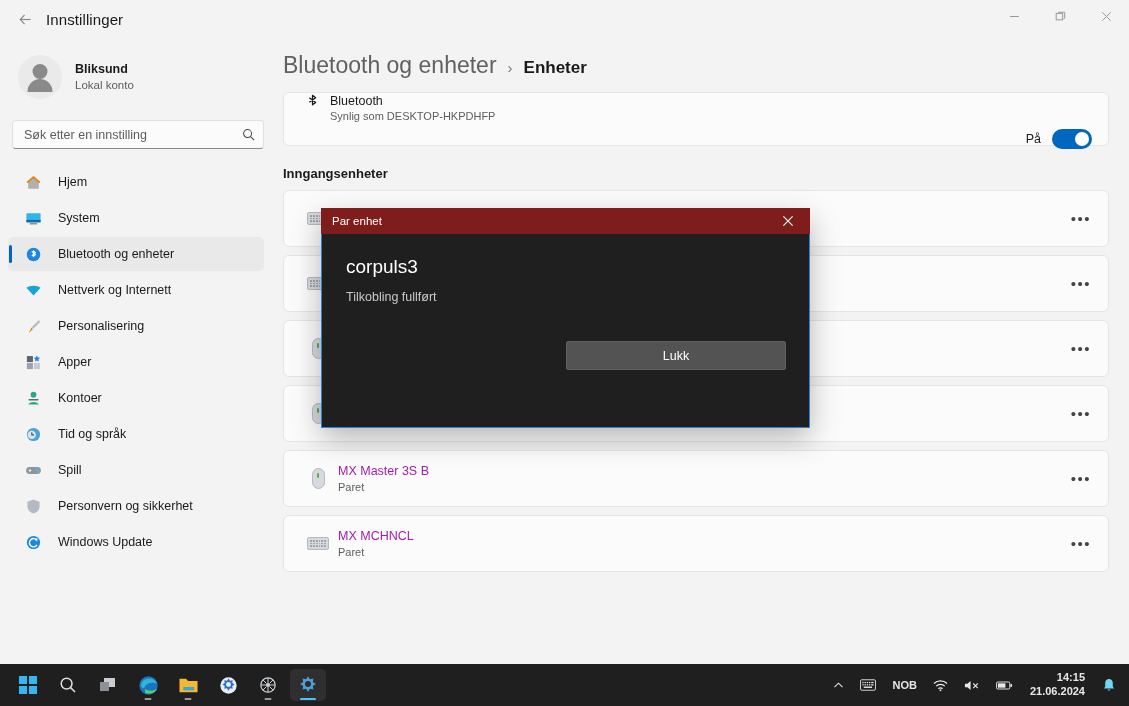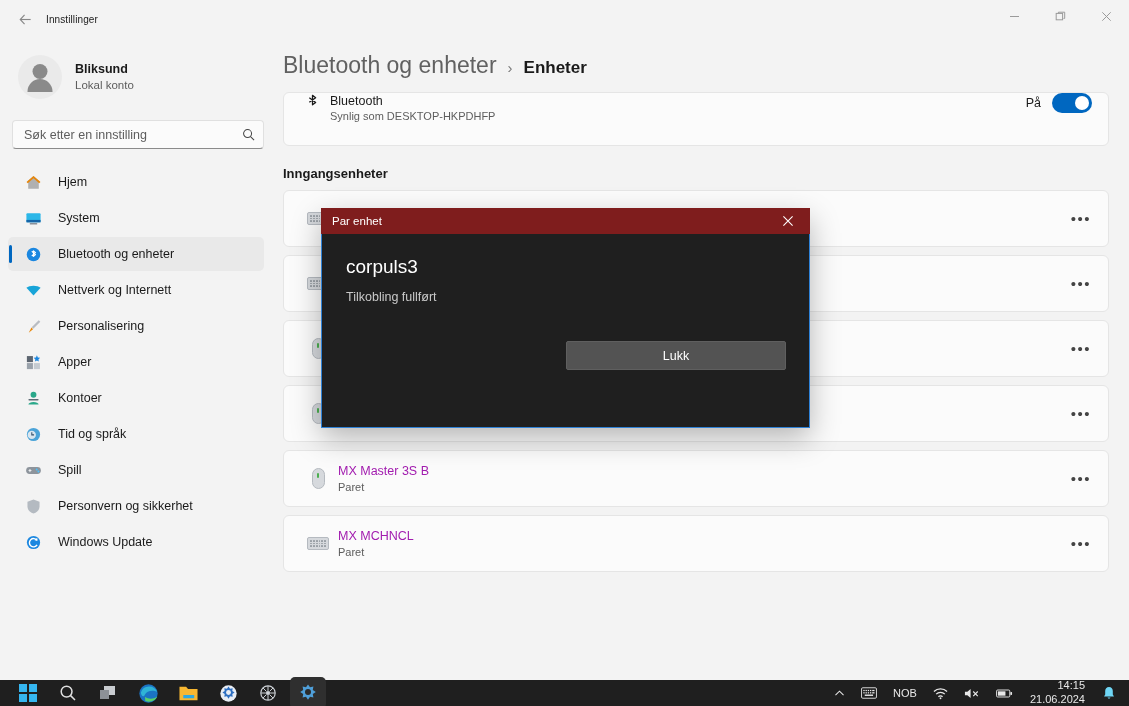--- a/index.html
+++ b/index.html
@@ -23,21 +23,21 @@
     background: #f3f3f3;
     display: flex; align-items: center;
   }
   .back-btn {
     width: 34px; height: 30px; margin-left: 8px;
     display: flex; align-items: center; justify-content: center;
     border-radius: 5px; cursor: pointer;
     color: #888;
   }
   .titlebar-text {
-    font-size: 10px; color: #1a1a1a; margin-left: 4px;
+    font-size: 15px; color: #1a1a1a; margin-left: 4px;
     letter-spacing: .1px;
   }
   .wincontrols {
     position: absolute; right: 0; top: 0;
     height: 32px; display: flex;
   }
   .wc {
     width: 46px; height: 32px;
     display: flex; align-items: center; justify-content: center;
     color: #9a9a9a; font-size: 11px; cursor: pointer;
@@ -139,21 +139,21 @@
     margin: 0 20px 6px 11px;
   }
   .card.bt {
     height: 54px; display: flex; align-items: flex-start;
     padding: 0 16px 0 20px;
   }
   .bt-icon { width: 26px; color: #1a1a1a; display: flex; align-items: center; }
   .bt-text { flex: 1; line-height: 1.3; }
   .bt-title { font-size: 12.5px; color: #1a1a1a; }
   .bt-sub { font-size: 11px; color: #5d5d5d; }
-  .toggle-wrap { display: flex; align-items: center; }
+  .toggle-wrap { display: flex; align-items: center; margin-top: 36px; }
   .toggle-label { font-size: 12.5px; color: #1a1a1a; margin-right: 11px; }
   .toggle {
     width: 40px; height: 20px; border-radius: 10px;
     background: #0067c0; position: relative; cursor: pointer;
   }
   .toggle .knob {
     position: absolute; right: 3px; top: 3px;
     width: 14px; height: 14px; border-radius: 50%;
     background: #fff;
   }
@@ -259,23 +259,23 @@
     width: 220px; height: 29px;
     background: #535353; color: #fff;
     border: 1px solid #5f5f5f; border-radius: 2px;
     font-size: 12.5px; cursor: pointer;
     font-family: "Liberation Sans", sans-serif;
   }
 
   
   .taskbar {
     position: absolute; left: 0; bottom: 0;
-    width: 1129px; height: 26px;
+    width: 1129px; height: 42px;
     background: #1f1f1f;
-    display: flex; align-items: center;
+    display: flex; align-items: center; font-weight: bold;
   }
   .tb-center {
     position: absolute; left: 10px;
     display: flex; align-items: center; gap: 4px;
   }
   .tb-item {
     width: 36px; height: 32px; border-radius: 5px;
     display: flex; align-items: center; justify-content: center;
     cursor: pointer; position: relative;
   }

